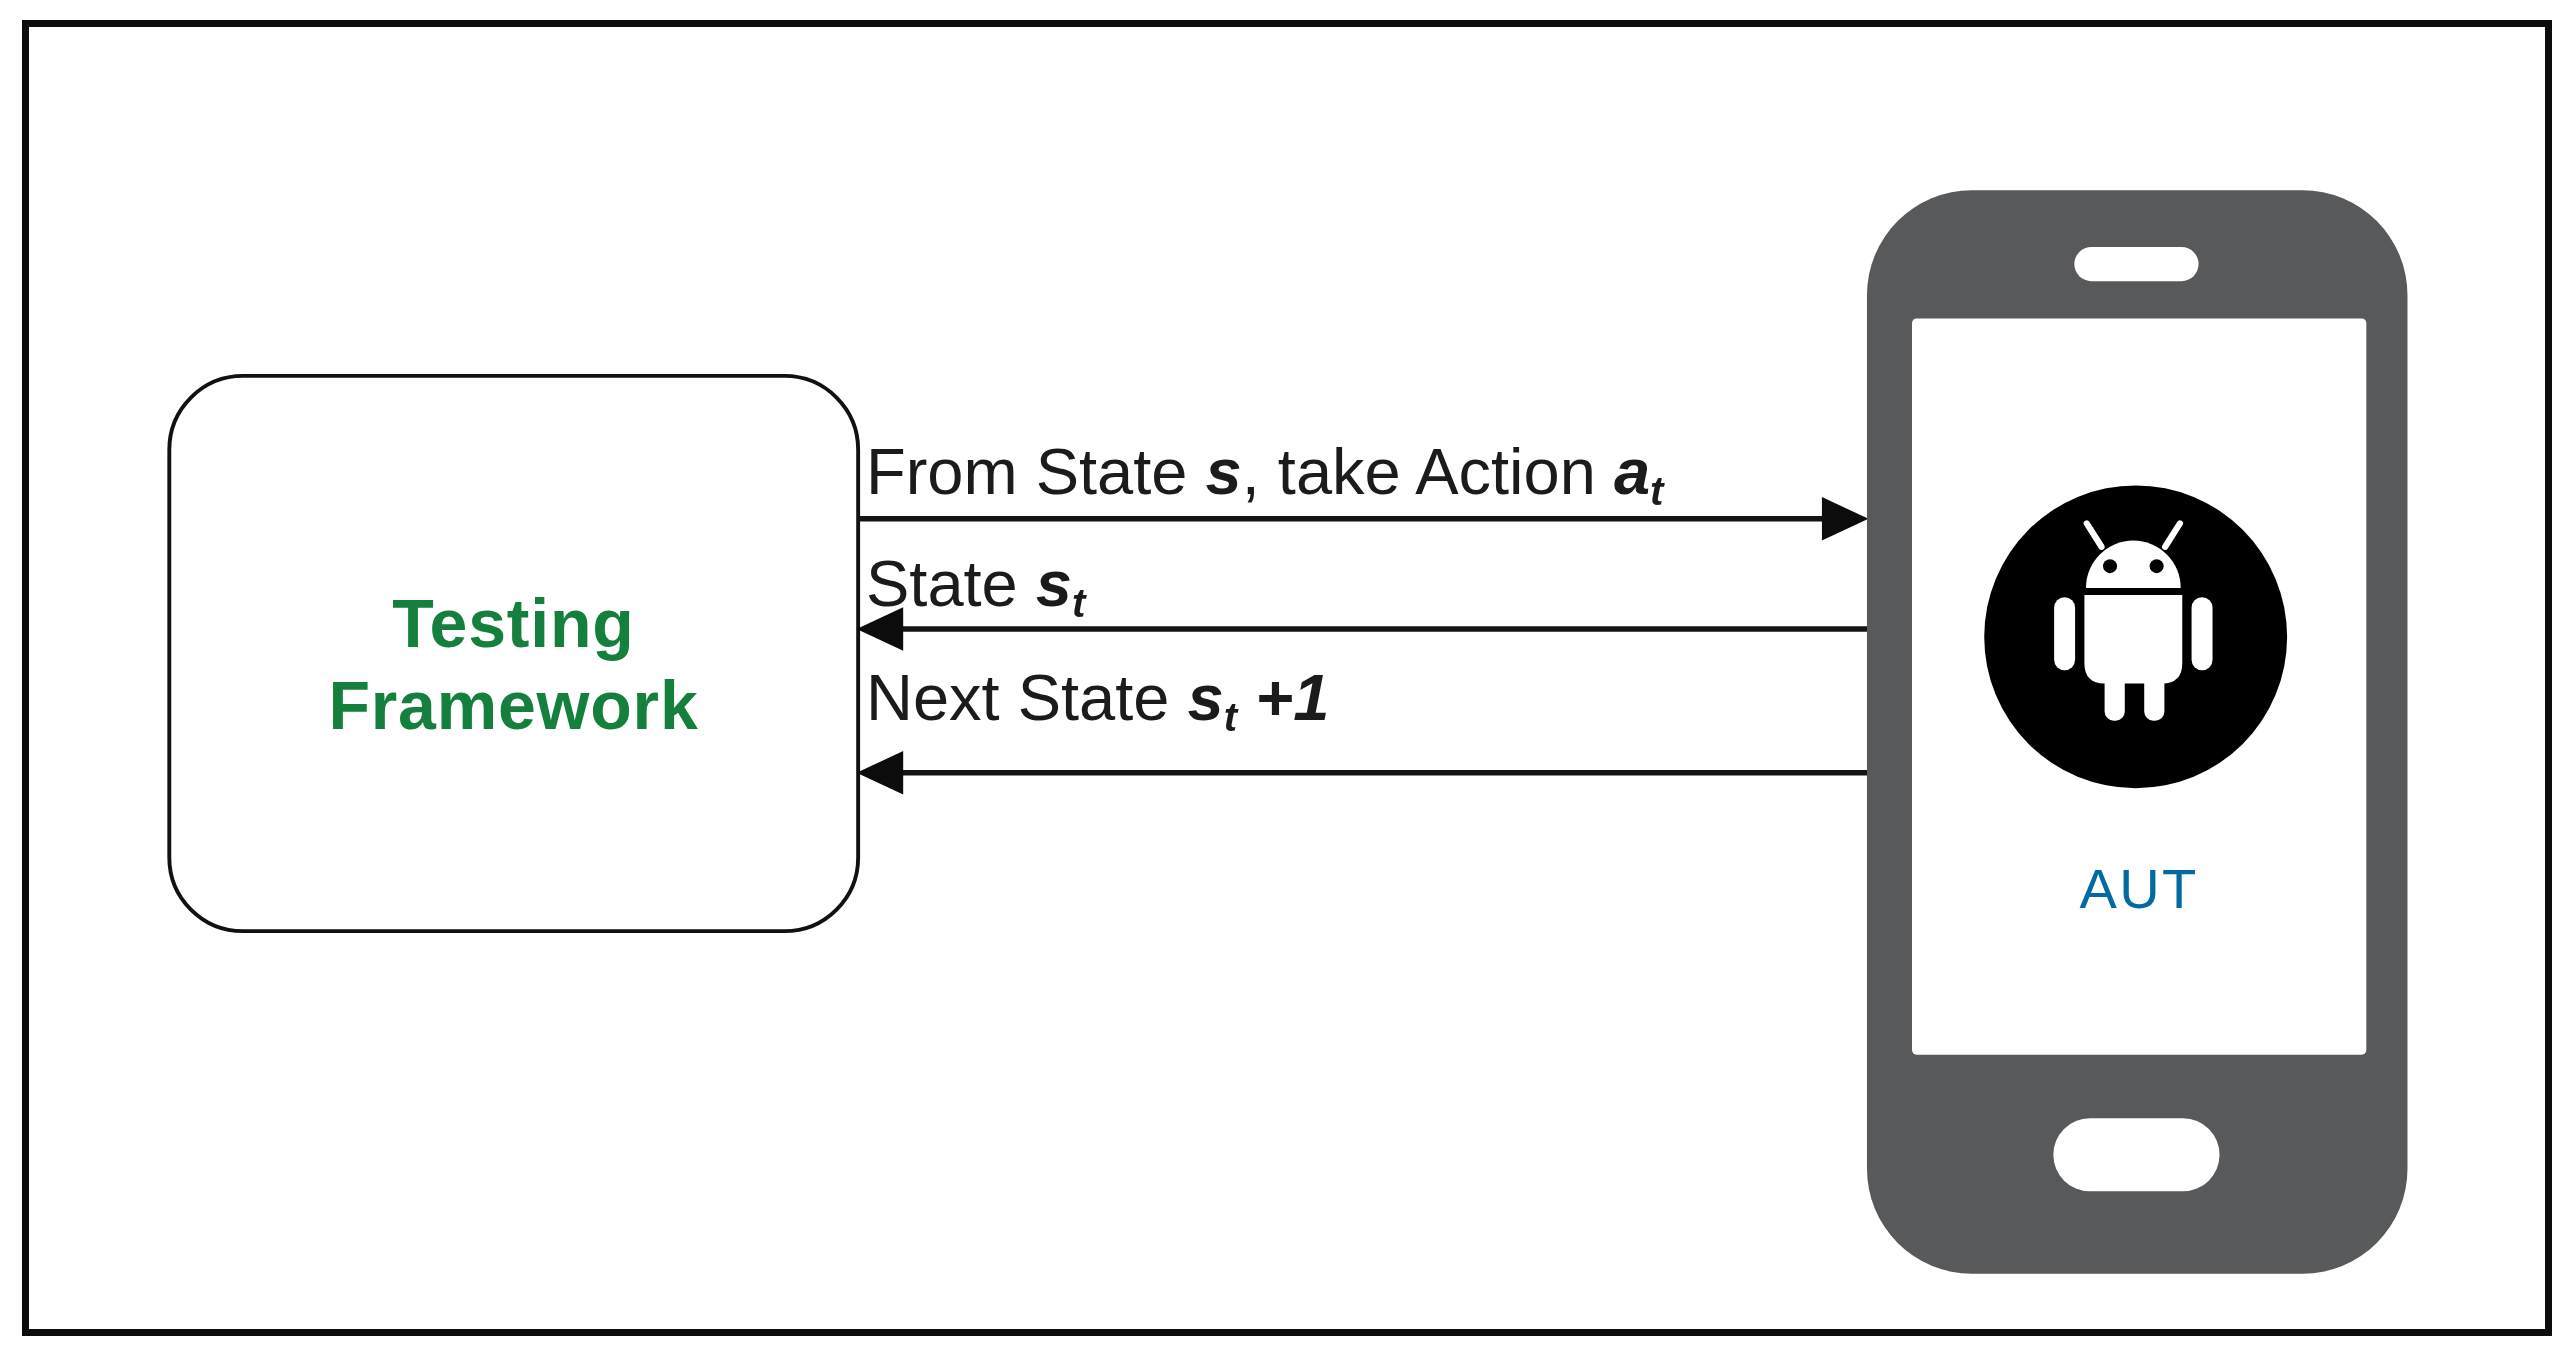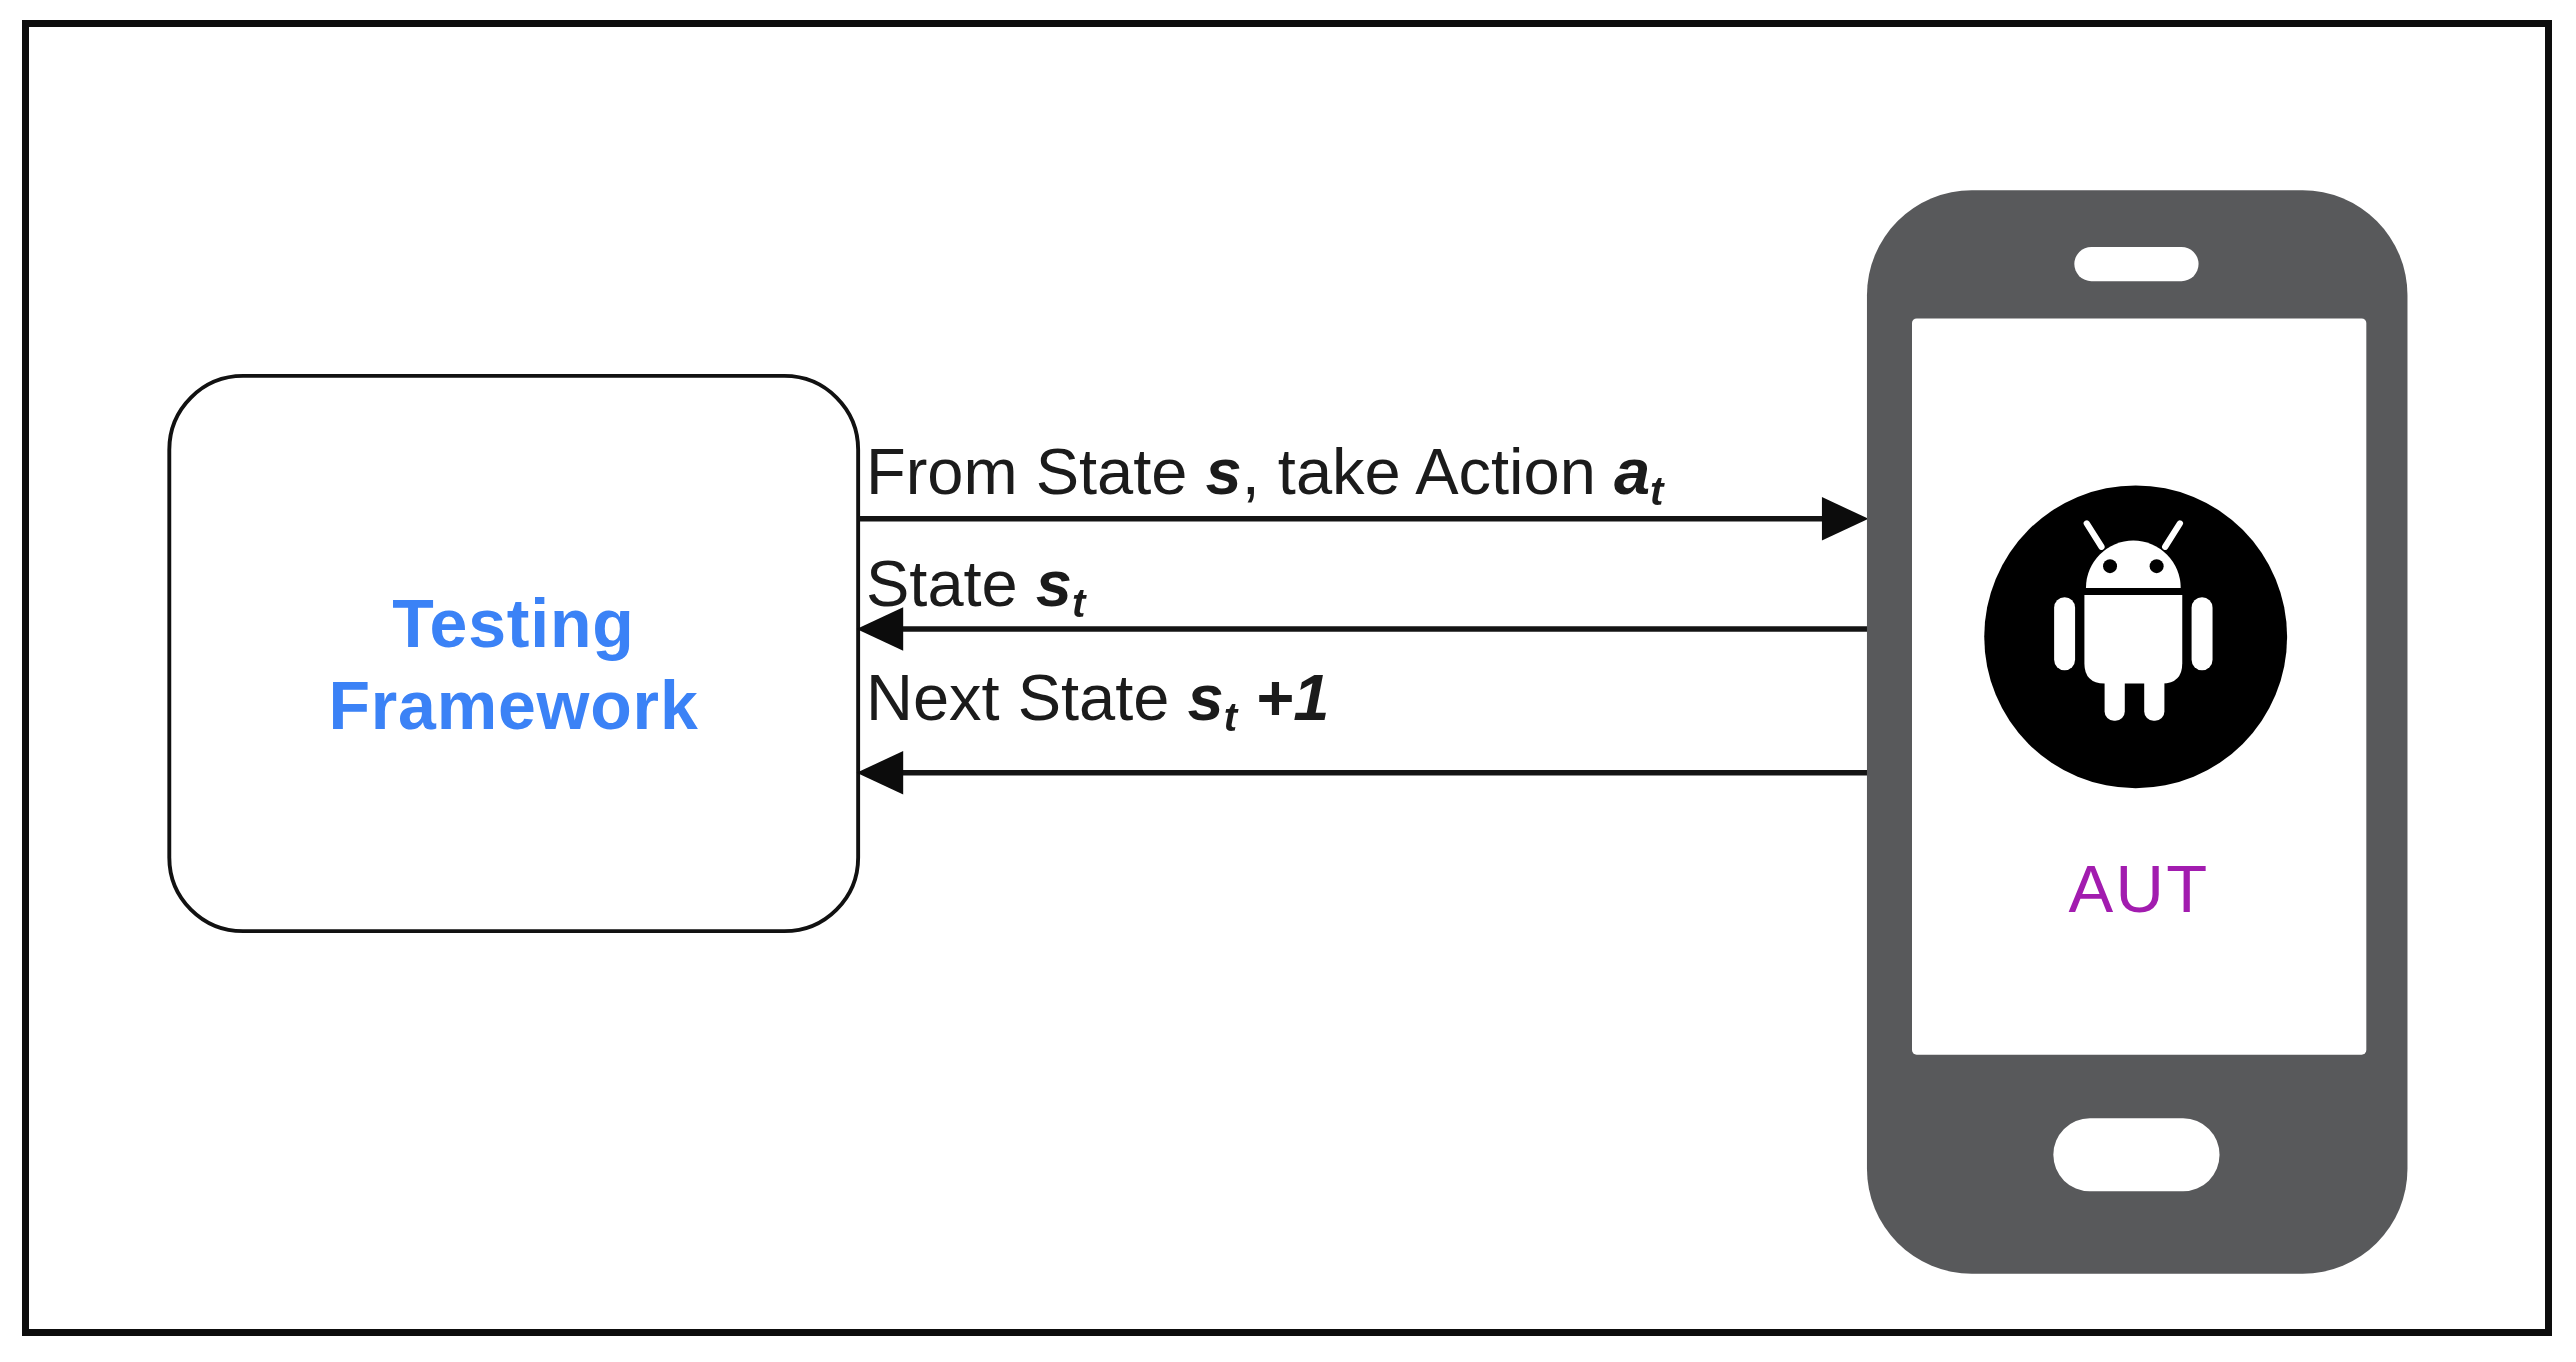--- a/index.html
+++ b/index.html
@@ -26,21 +26,21 @@
     width: 2576px; height: 1363px;
   }
   .agent-box-label {
     position: absolute;
     left: 169px; top: 582px;
     width: 689px;
     text-align: center;
     font-size: 68px;
     font-weight: bold;
     line-height: 82px;
-    color: #3b82f6;
+    color: #15803d;
     letter-spacing: 0.8px;
   }
   .flow-label {
     position: absolute;
     left: 866px;
     width: 1010px;
     font-size: 65px;
     line-height: 78px;
     color: #1b1b1b;
     white-space: nowrap;
@@ -58,23 +58,23 @@
   }
   .label-action     { top: 433px; }
   .label-state      { top: 545px; }
   .label-reward     { top: 626px; }
   .label-next-state { top: 653px; margin-top: 6px; }
   .aut-label {
     position: absolute;
     left: 1912px; top: 846px;
     width: 454px;
     text-align: center;
-    font-size: 67px;
+    font-size: 56px;
     line-height: 85px;
-    color: #a21caf;
+    color: #0369a1;
     letter-spacing: 2.3px;
   }
 </style>
 </head>
 <body>
 
 <div class="canvas">
 
   <div class="outer-frame"></div>
 

